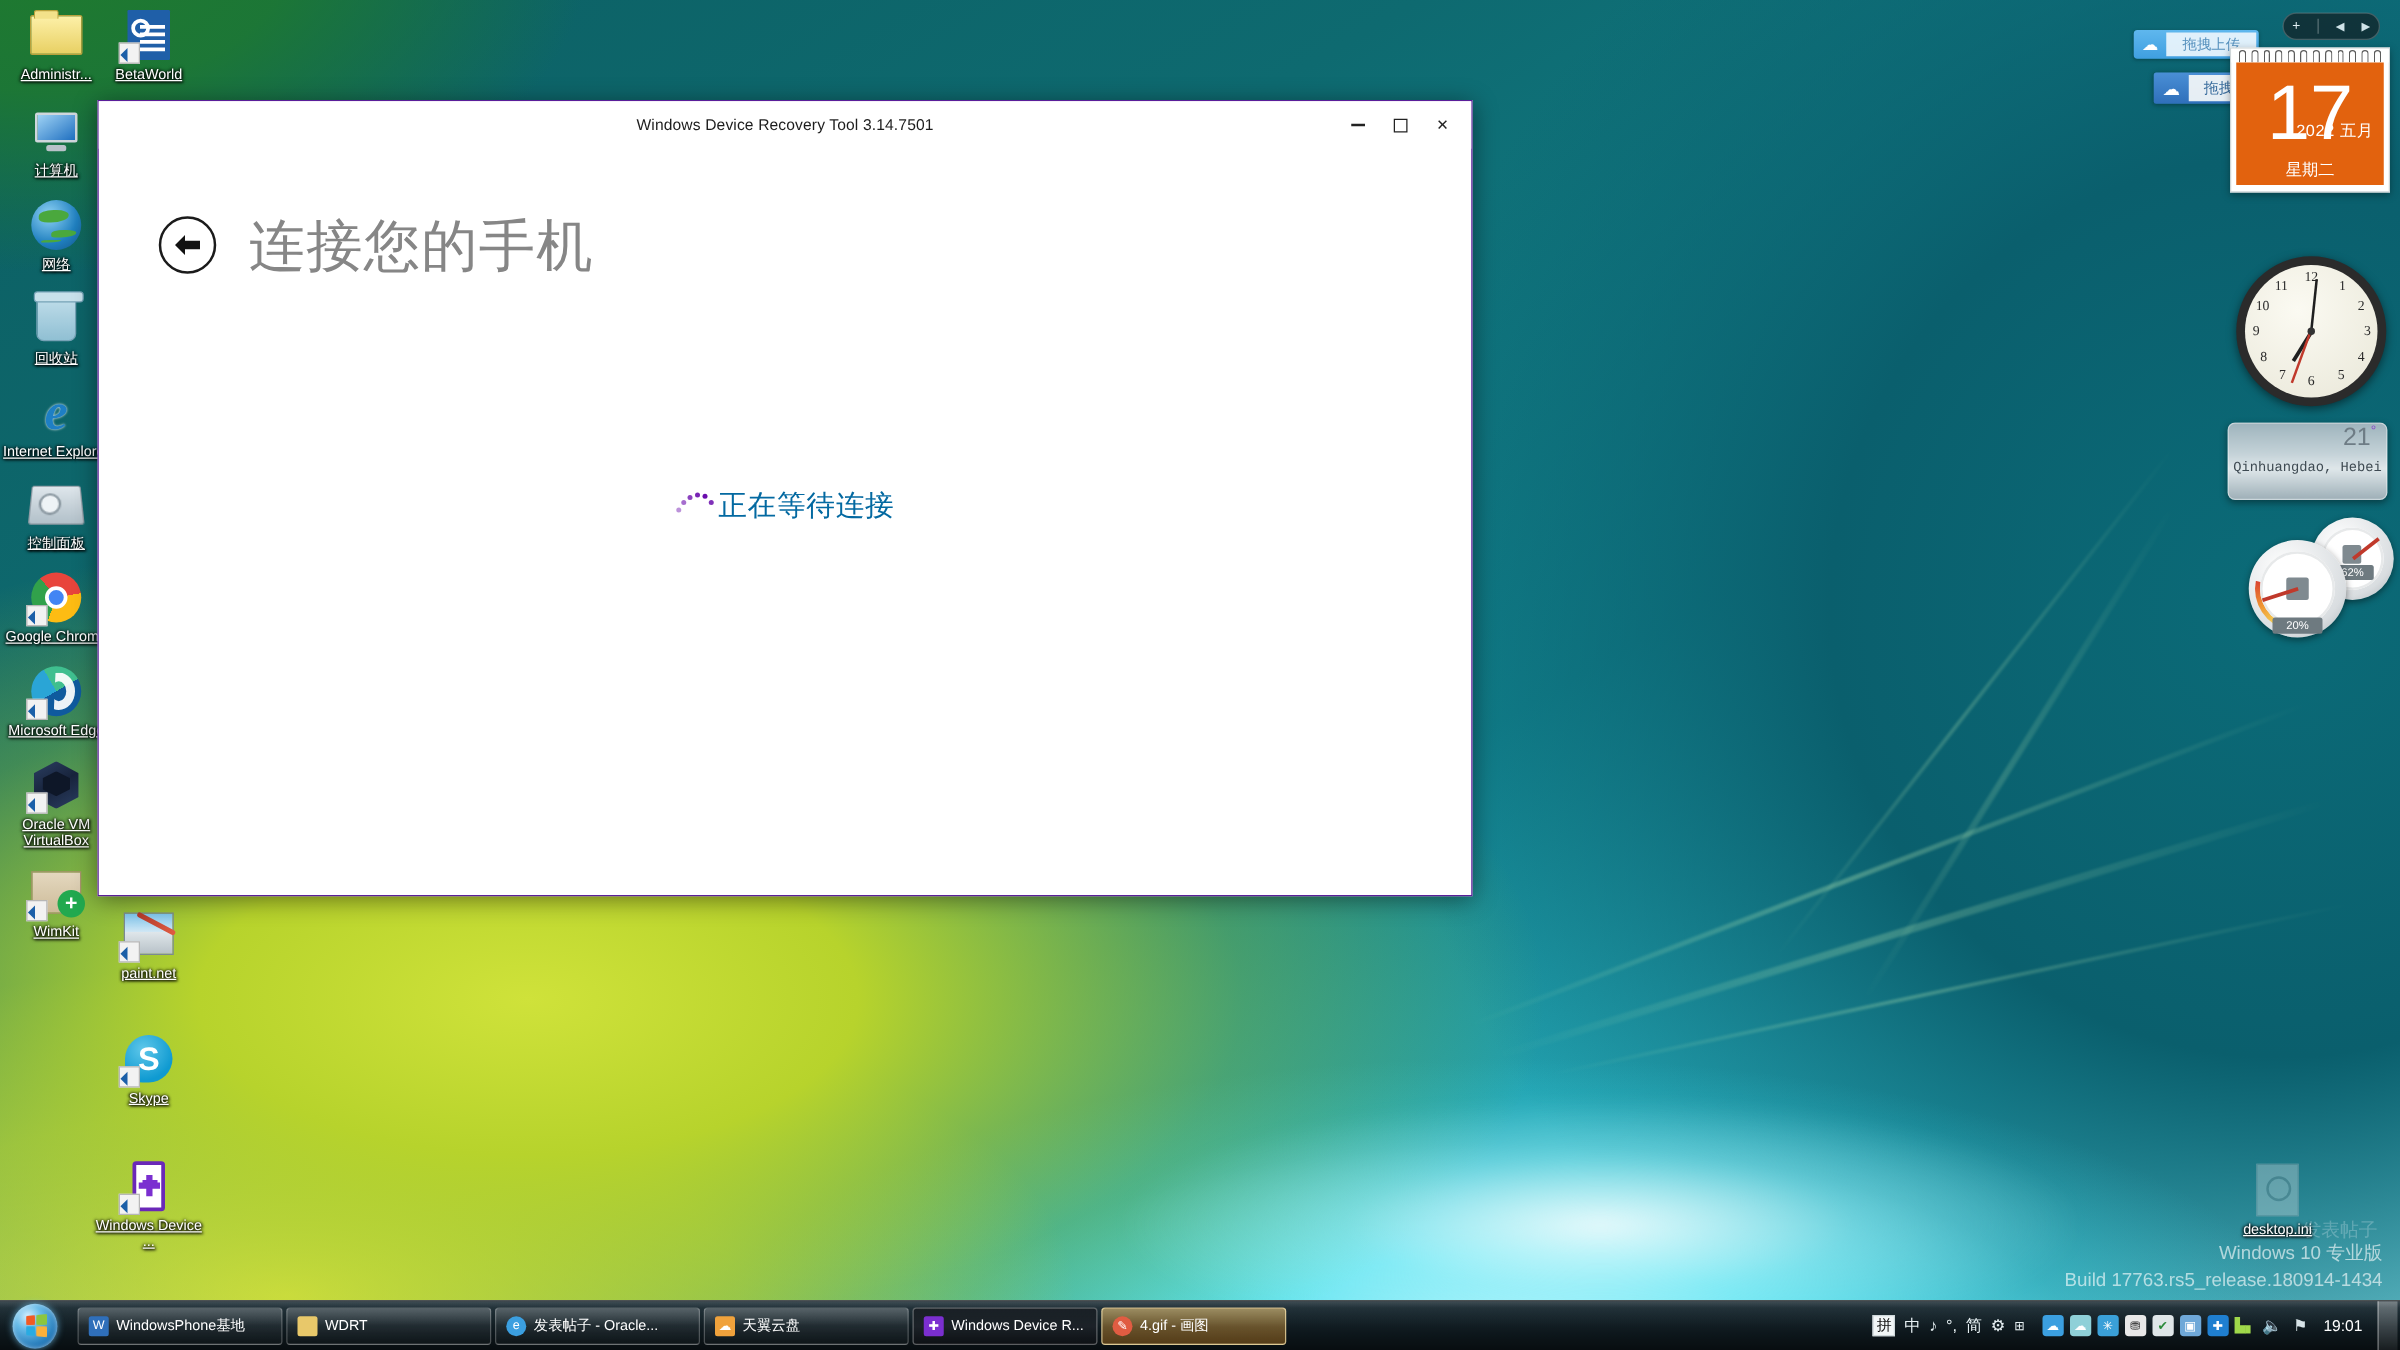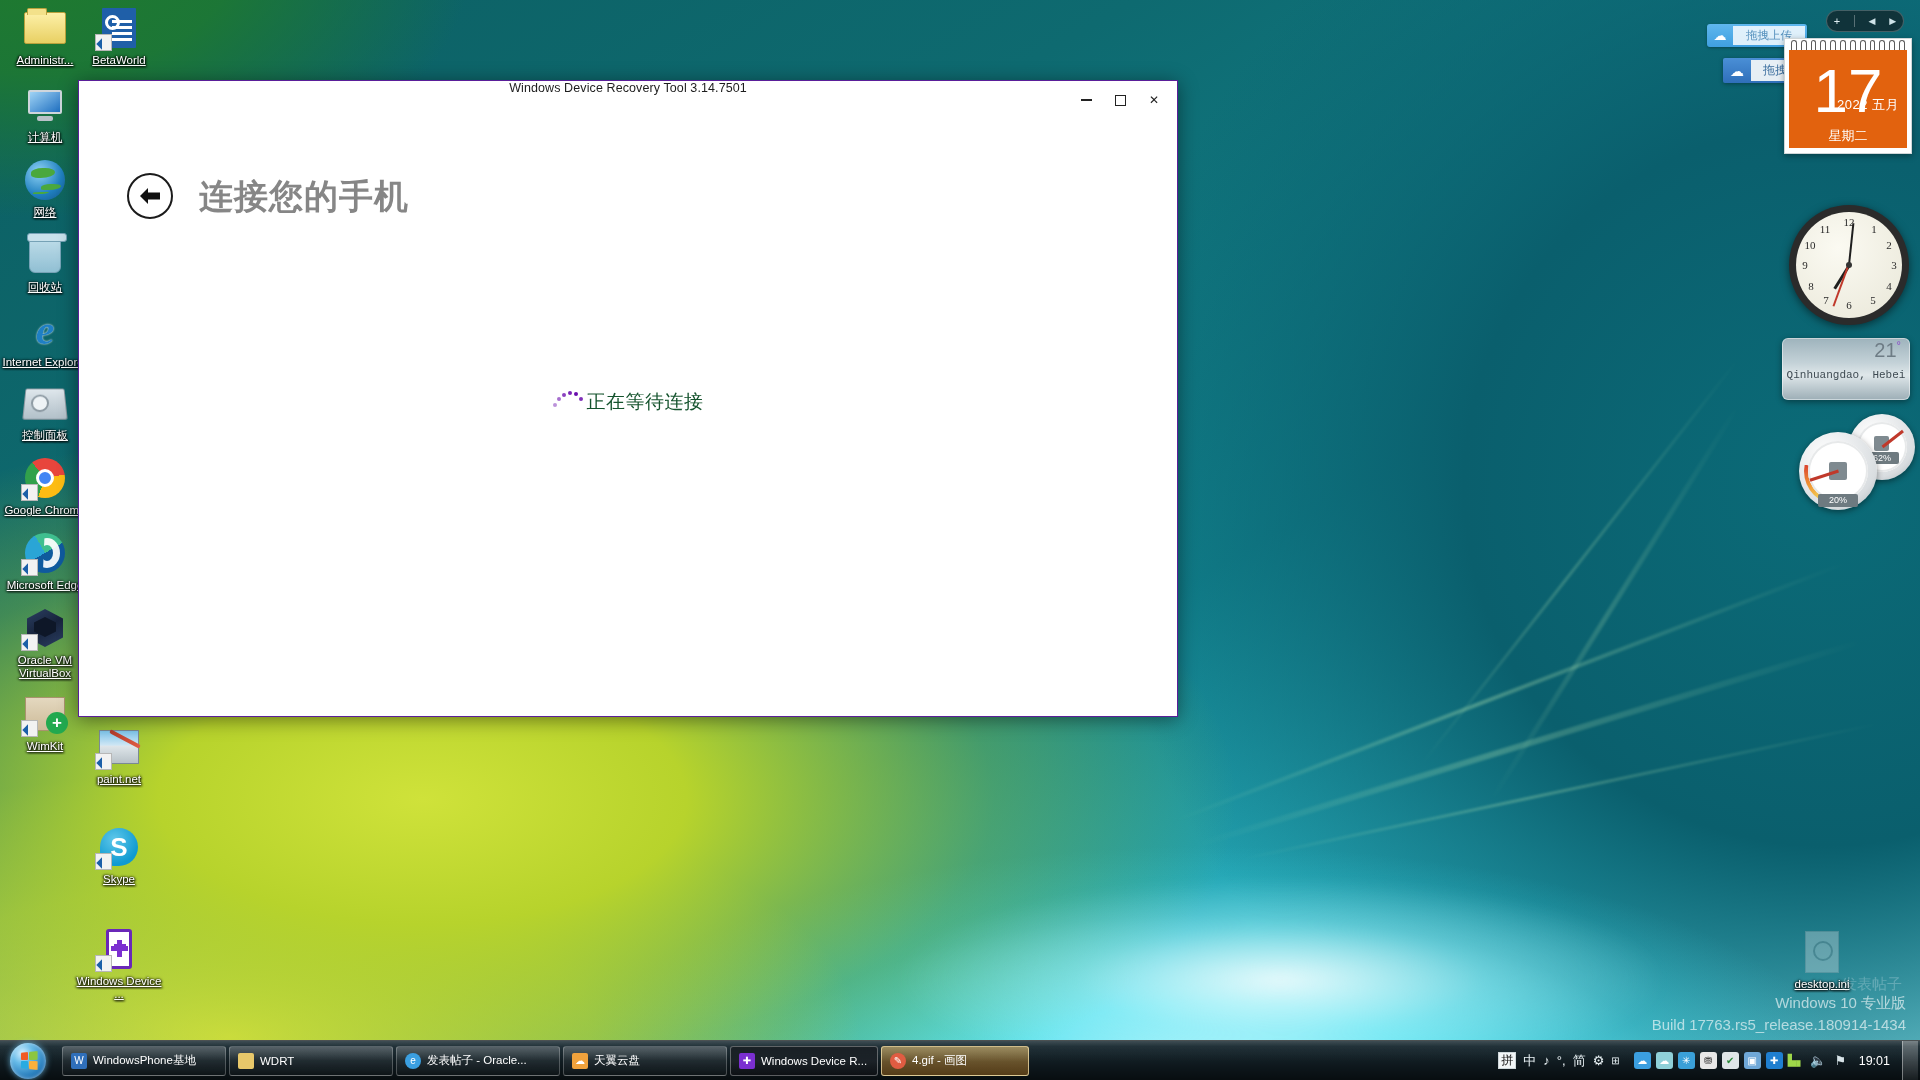--- a/index.html
+++ b/index.html
@@ -228,21 +228,21 @@
   
   #wdrt-window {
     position: absolute; left: 78px; top: 80px; width: 1100px; height: 637px;
     background: #fff;
     border: 1px solid #5a1f99;
     box-shadow: 0 3px 18px rgba(0,0,0,.45);
     z-index: 40;
   }
   #wdrt-titlebar {
     height: 38px; position: relative; background: #fff;
-    display: flex; align-items: flex-start; justify-content: center;
+    display: flex; align-items: center; justify-content: center;
   }
   #wdrt-title {
     font-size: 12.5px; color: #1d1d1d; letter-spacing: .1px;
   }
   .caption-group {
     position: absolute; right: 6px; top: 0; height: 38px;
     display: flex; align-items: center;
   }
   .capbtn {
     width: 34px; height: 30px; display: flex; align-items: center; justify-content: center;
@@ -255,34 +255,34 @@
     display: flex; align-items: center; gap: 26px;
     padding: 54px 0 0 48px;
   }
   #wdrt-back {
     width: 46px; height: 46px; border: 2.4px solid #1b1b1b; border-radius: 50%;
     display: flex; align-items: center; justify-content: center;
     flex: none; cursor: pointer; background: #fff;
   }
   #wdrt-back svg { display: block; }
   #wdrt-heading {
-    font-size: 34px; color: #868686; font-weight: 700; line-height: 1;
+    font-size: 45px; color: #868686; font-weight: 400; line-height: 1;
     letter-spacing: 1px;
   }
   #wdrt-status-area {
     position: absolute; left: 0; right: 0; top: 270px;
     display: flex; align-items: center; justify-content: center; gap: 4px;
   }
   #wdrt-spinner { width: 30px; height: 24px; position: relative; flex: none; }
   #wdrt-spinner i {
     position: absolute; width: 4px; height: 4px; border-radius: 50%; background: #6a0dad;
     display: block;
   }
   #wdrt-status-text {
-    font-size: 19px; color: #14532d; font-weight: 300; letter-spacing: .5px;
+    font-size: 23px; color: #0369a1; font-weight: 300; letter-spacing: .5px;
   }
 
   
   .gadget { position: absolute; z-index: 20; }
   #gadget-toolbar {
     left: 1826px; top: 10px; width: 78px; height: 22px;
     background: rgba(18,32,36,.72); border: 1px solid rgba(255,255,255,.22);
     border-radius: 11px; display: flex; align-items: center; justify-content: space-around;
     color: #dfeef2; font-size: 11px;
   }

